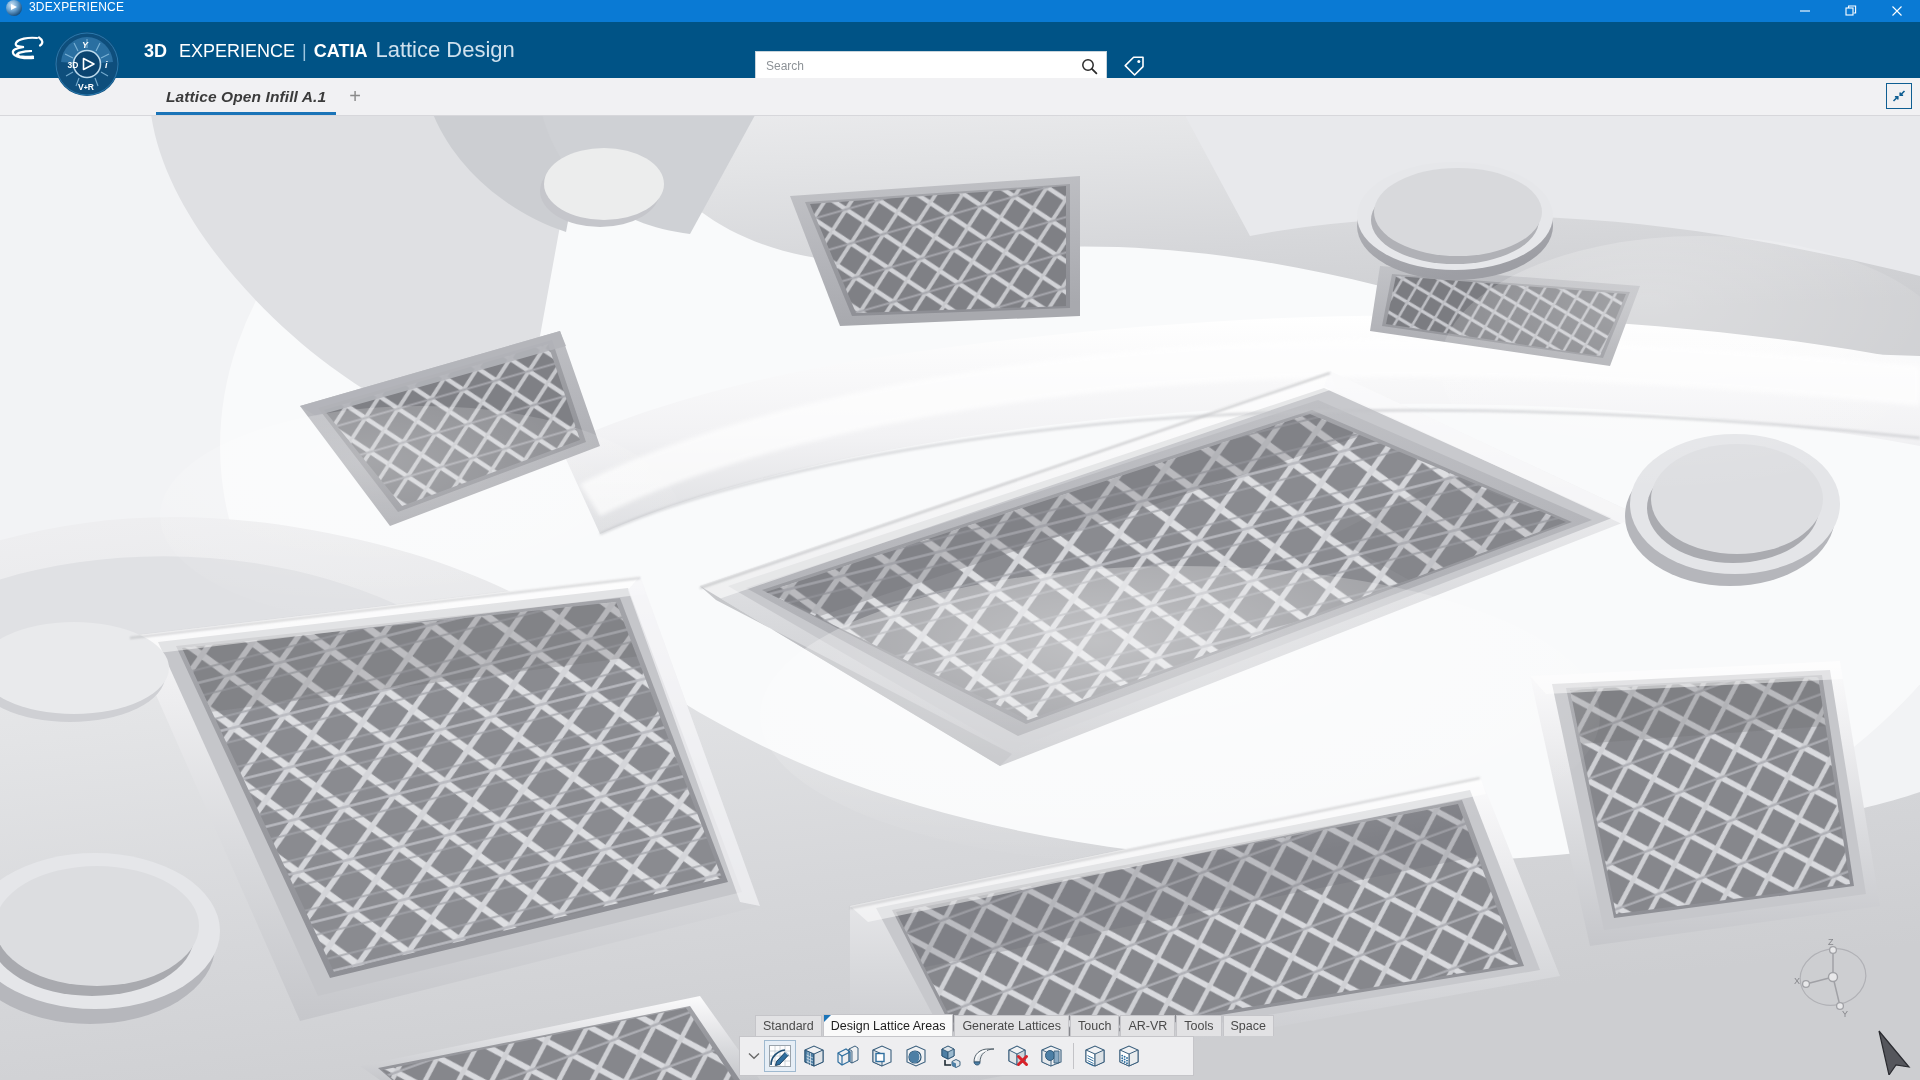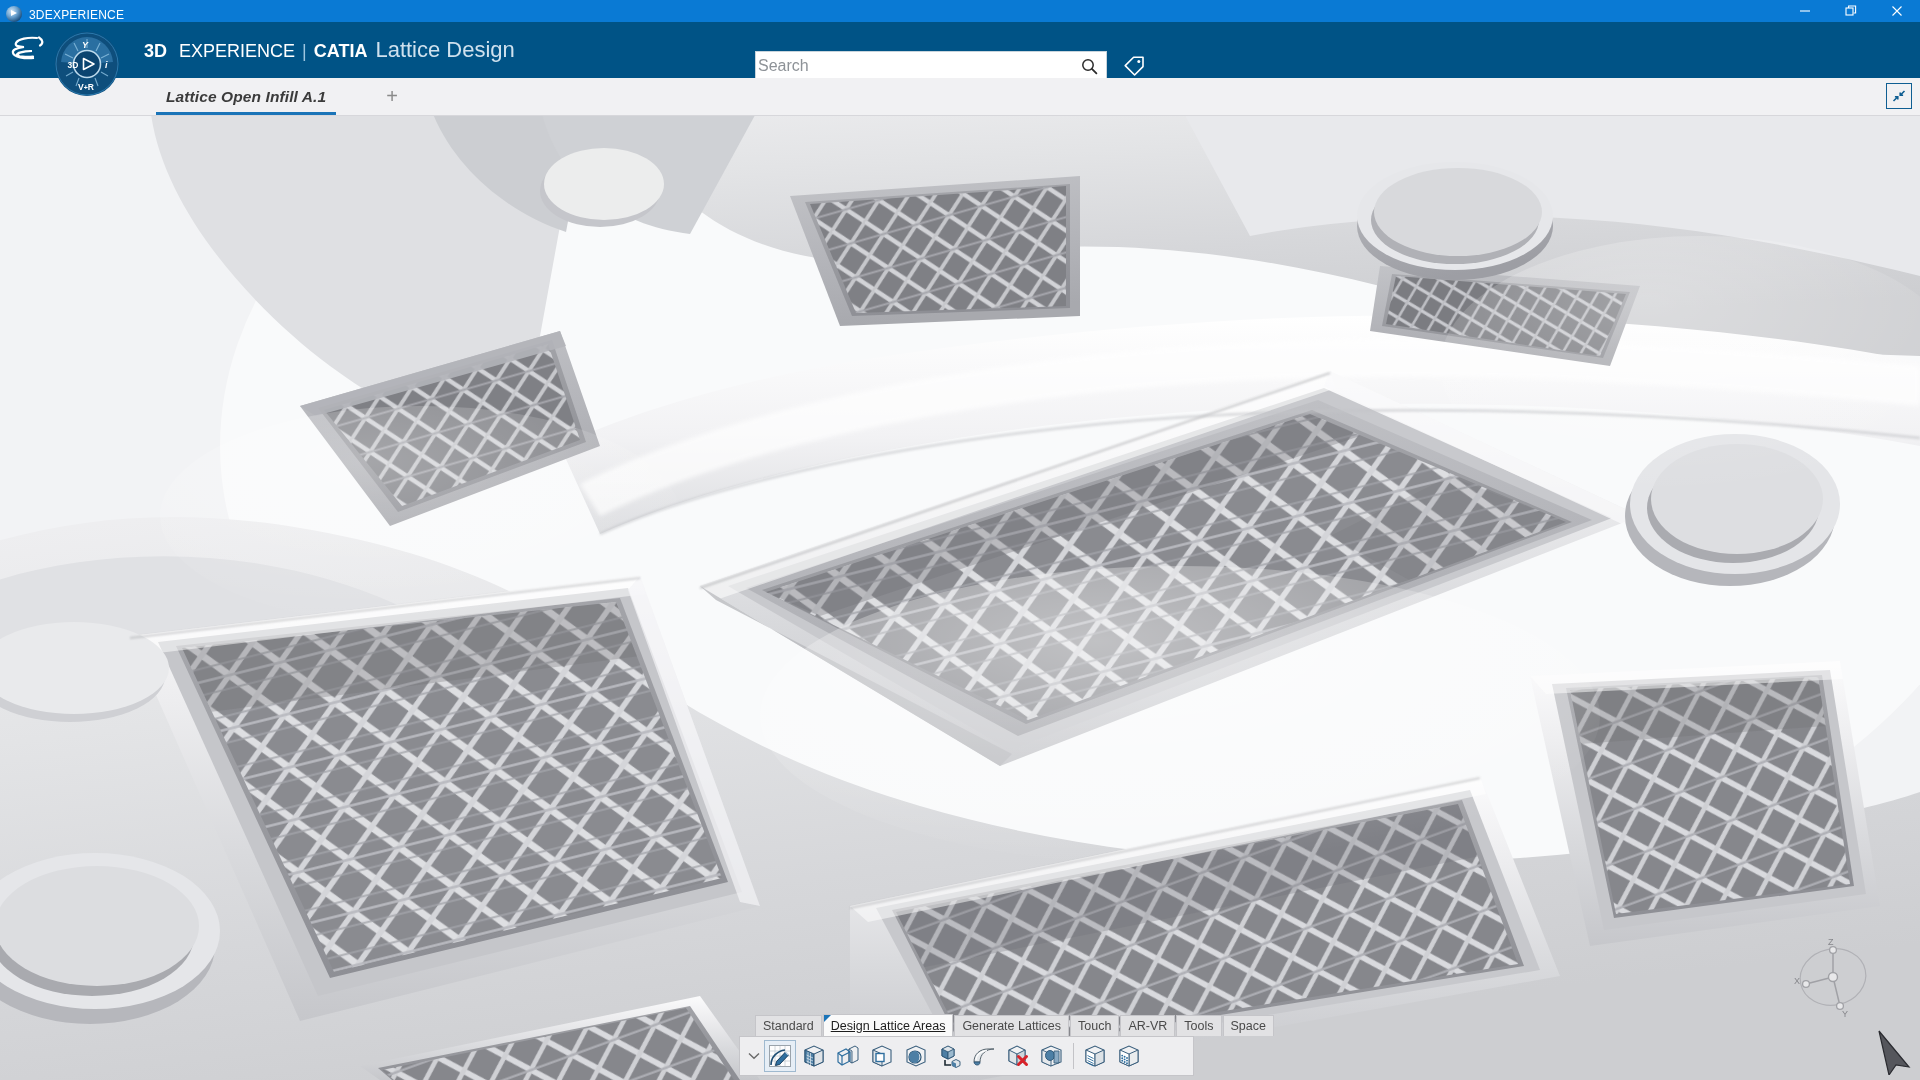--- a/index.html
+++ b/index.html
@@ -5,21 +5,21 @@
 <style>
   * { margin:0; padding:0; box-sizing:border-box; }
   html, body {
     width:1920px; height:1080px; overflow:hidden;
     font-family:"Liberation Sans", sans-serif;
     background:#ffffff;
   }
 
   
   .winbar {
-    height:22px; background:#0a7ad4; display:flex; align-items:flex-end;
+    height:22px; background:#0a7ad4; display:flex; align-items:flex-start;
     color:#ffffff; font-size:12px; position:relative;
   }
   .winbar-ico {
     width:16px; height:16px; margin:0 7px 0 6px; border-radius:50%;
     background:radial-gradient(circle at 36% 32%, #cfe4f5 0%, #6ea5d2 38%, #1b4f7e 75%, #0e3557 100%);
     position:relative; flex:none;
   }
   .winbar-ico::after {
     content:""; position:absolute; left:5px; top:4px;
     border-left:6px solid #ffffff; border-top:3.5px solid transparent;
@@ -52,22 +52,22 @@
   .app-title .n { font-weight:300;margin-left:12px; }
   .app-title .sep { margin:0 7px; font-weight:300; color:#9dc6e0; }
   .app-title .sub { margin-left:8px; font-size:22px; color:#cfe1ee; font-weight:300; }
 
   .searchwrap {
     position:absolute; left:755px; top:29px; width:352px; height:30px;
     background:#ffffff; display:flex; align-items:center;
     border:1px solid #c8d4dc;
   }
   .searchwrap input {
-    flex:1; border:0; outline:0; height:28px; padding:0 2px;
-    font-size:16px; color:#ef4444; font-family:"Liberation Sans", sans-serif;
+    flex:1; border:0; outline:0; height:28px; padding:0 10px;
+    font-size:12px; color:#ef4444; font-family:"Liberation Sans", sans-serif;
     background:transparent;
   }
   .searchwrap input::placeholder { color:#8d9297; }
   .search-btn { width:34px; height:28px; display:flex; align-items:center; justify-content:center; }
 
   .tag-btn {
     position:absolute; left:1117px; top:29px; width:34px; height:30px;
     display:flex; align-items:center; justify-content:center;
   }
 
@@ -96,21 +96,21 @@
     background:#e8e8e8; border:1px solid #b9b9b9;
   }
   .hdr-icon {
     width:42px; height:56px; display:flex; align-items:center; justify-content:center;
     color:#ffffff;
   }
 
   
   .tabbar {
     height:38px; background:#f1f1f3; display:flex; align-items:flex-end;
-    position:relative; border-bottom:1px solid #d7d7db;gap:37px;
+    position:relative; border-bottom:1px solid #d7d7db;
   }
   .doc-tab {
     margin-left:152px; height:37px; display:flex; align-items:center; padding:0 14px;
     position:relative;
   }
   .doc-tab .lbl {
     font-weight:bold; font-style:italic; font-size:15.5px; color:#3b3b3b;
     letter-spacing:.1px;
   }
   .doc-tab::after {
@@ -144,21 +144,21 @@
     position:absolute; left:739px; bottom:4px; width:455px;
   }
   .abar-tabs { display:flex; align-items:flex-end; height:22px; padding-left:16px;justify-content:space-between; }
   .abar-tab {
     height:21px; padding:0 7px; display:flex; align-items:center;
     font-size:12.5px; color:#4a4a4a; background:#e2e2e4;
     border:1px solid #c5c5c9; border-bottom:0; margin-right:1px;
     position:relative; white-space:nowrap;
   }
   .abar-tab.active {
-    background:#fafafa; color:#1d1d1d; height:22px; z-index:2;text-decoration:underline;
+    background:#fafafa; color:#1d1d1d; height:22px; z-index:2;
   }
   .abar-tab.active::before {
     content:""; position:absolute; left:0; top:0;
     border-top:7px solid #1a74b8; border-right:7px solid transparent;
   }
   .abar-body {
     background:#eeeef0; border:1px solid #c5c5c9;
     height:40px; display:flex; align-items:center; padding:0 4px;
   }
   .abar-chevron {

